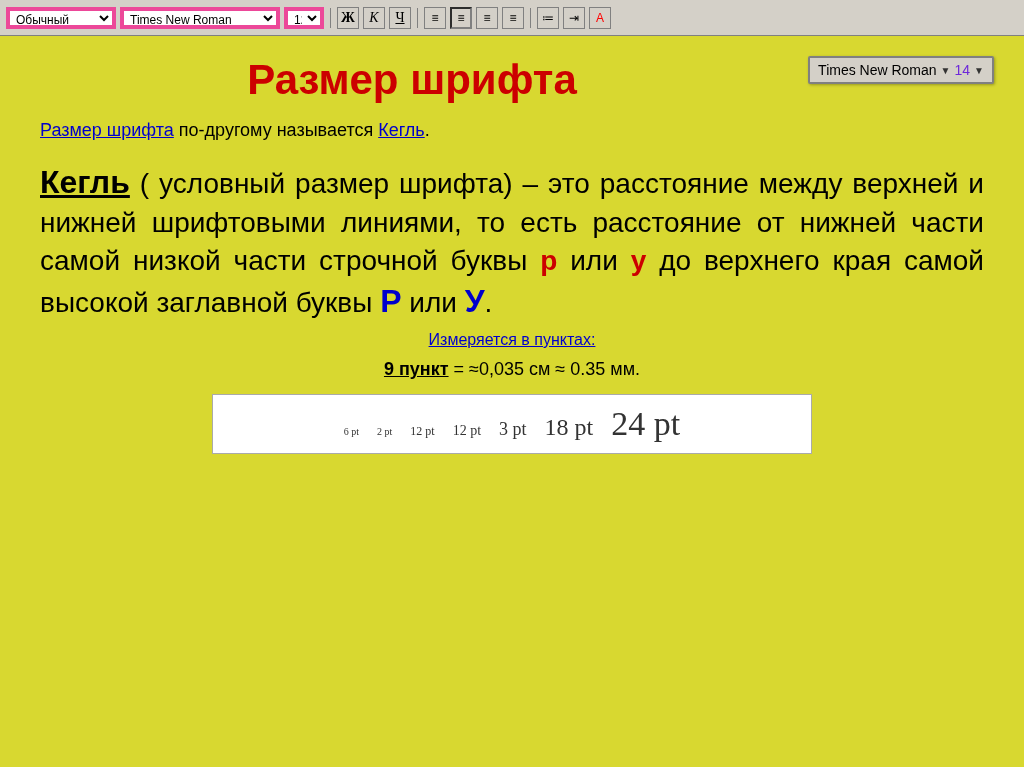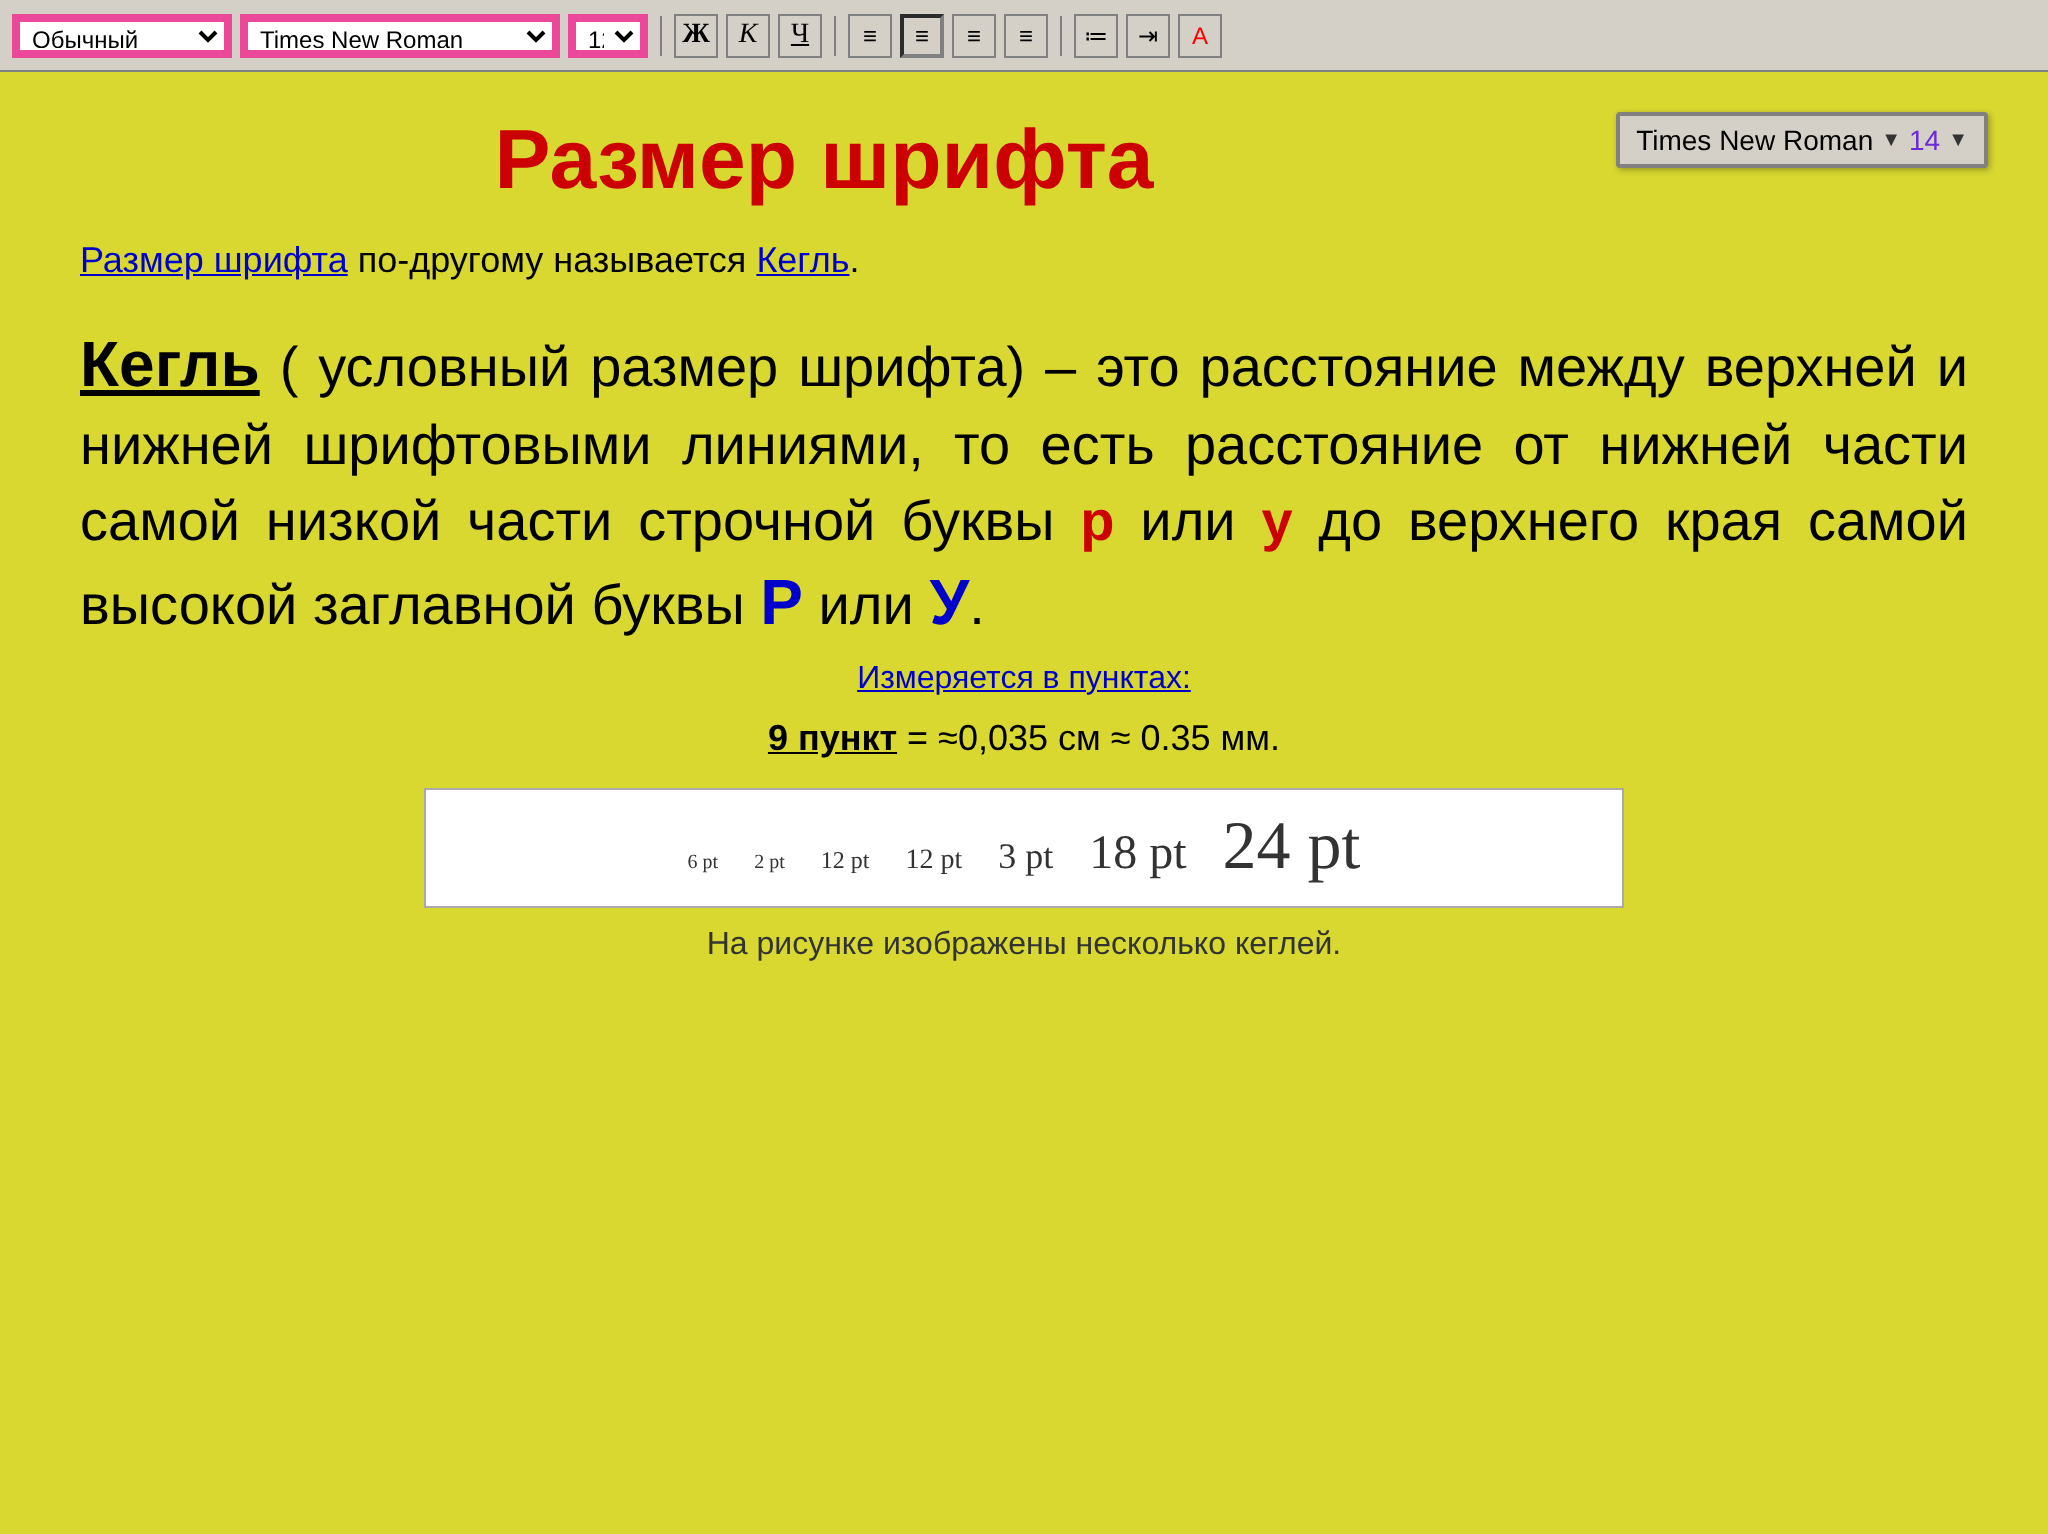--- a/index.html
+++ b/index.html
@@ -286,15 +286,14 @@
   <div class="size-demo-box">
     <span class="size-item" style="font-size: 10px; margin-top: 13px;">6 pt</span>
     <span class="size-item" style="font-size: 10px;">2 pt</span>
     <span class="size-item" style="font-size: 12px;">12 pt</span>
     <span class="size-item" style="font-size: 14px;">12 pt</span>
     <span class="size-item" style="font-size: 18px;">3 pt</span>
     <span class="size-item" style="font-size: 24px;">18 pt</span>
     <span class="size-item" style="font-size: 34px;">24 pt</span>
   </div>
 
-  <p class="caption">На рисунке изображены несколько кеглей.</p>
 
 </div>
 
 </body></html>

